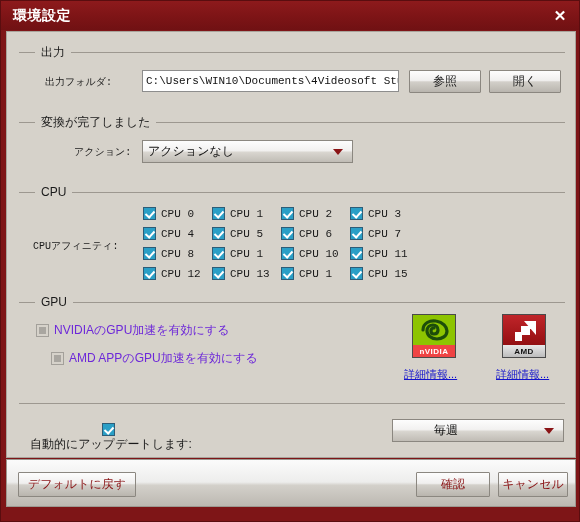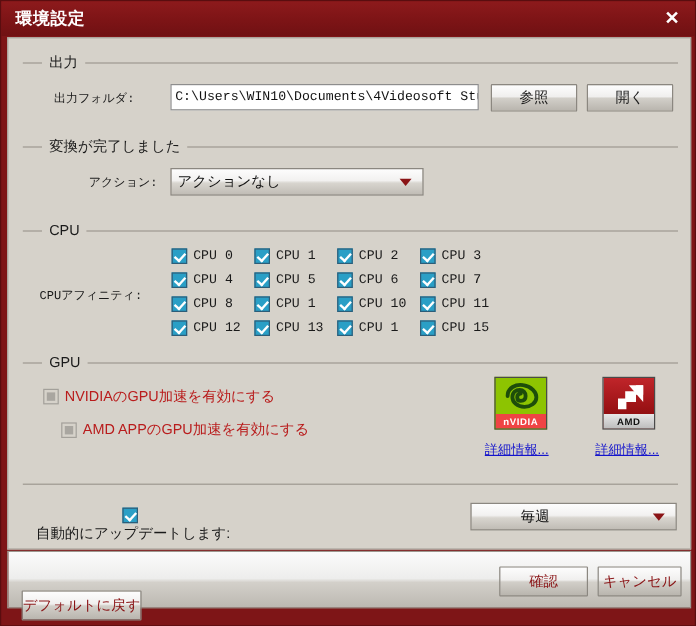--- a/index.html
+++ b/index.html
@@ -200,21 +200,21 @@
     left: 2px; top: 2px;
     width: 7px; height: 7px;
     border: none;
     background: #a9a6a0;
     transform: none;
   }
   .cblabel {
     font-size: 12px;
     color: #1a1a1a;
   }
-  .cblabel.disabled { color: #b91c1c; }
+  .cblabel.disabled { color: #6d28d9; }
 
   .cpu-cblabel {
     font-family: "Liberation Mono", monospace;
     font-size: 11px;
     color: #1a1a1a;
   }
 
   
   .logo-nvidia {
     position: absolute;
@@ -441,18 +441,18 @@
       </div>
       <div class="combo" style="left:373px; top:24px; width:172px; height:23px;padding-left:41px;">
         <span>毎週</span>
         <span class="chev"></span>
       </div>
     </div>
 
   </div>
 
   <div class="footer">
-    <div class="btn btn-red-text" style="left:11px; top:12px; width:100px; height:25px;margin-top:20px;">デフォルトに戻す</div>
+    <div class="btn btn-red-text" style="left:11px; top:12px; width:118px; height:25px;">デフォルトに戻す</div>
     <div class="btn btn-red-text" style="left:409px; top:12px; width:74px; height:25px;">確認</div>
     <div class="btn btn-red-text" style="left:491px; top:12px; width:70px; height:25px;">キャンセル</div>
   </div>
 
 </div>
 
 </body></html>

